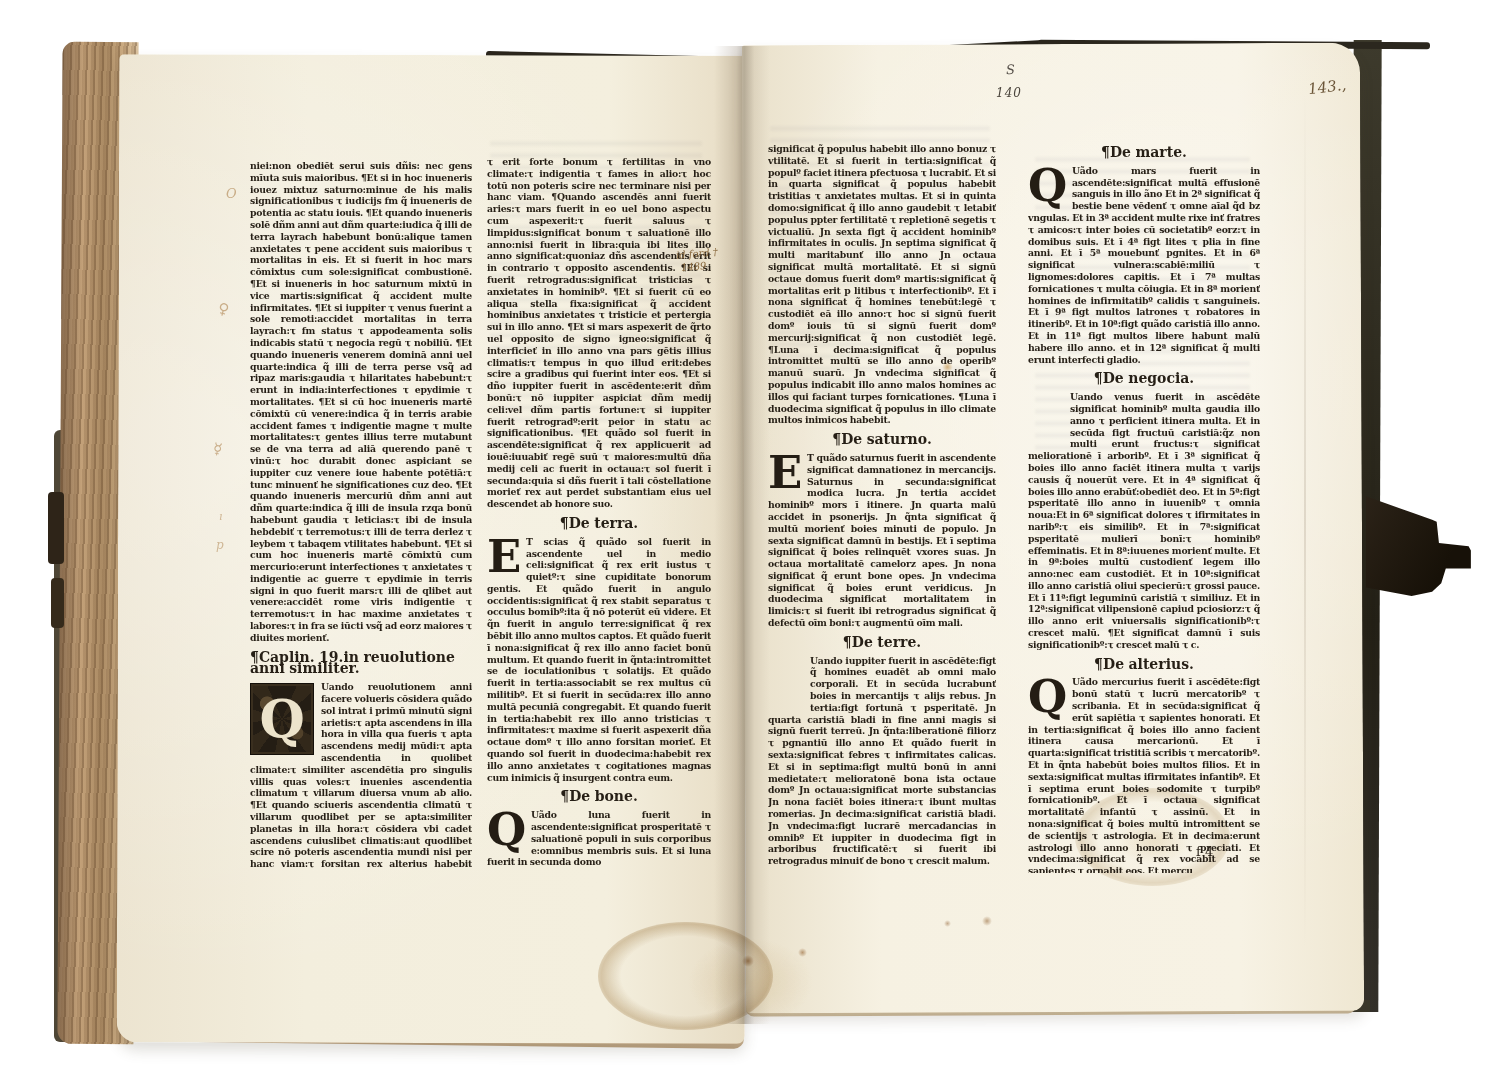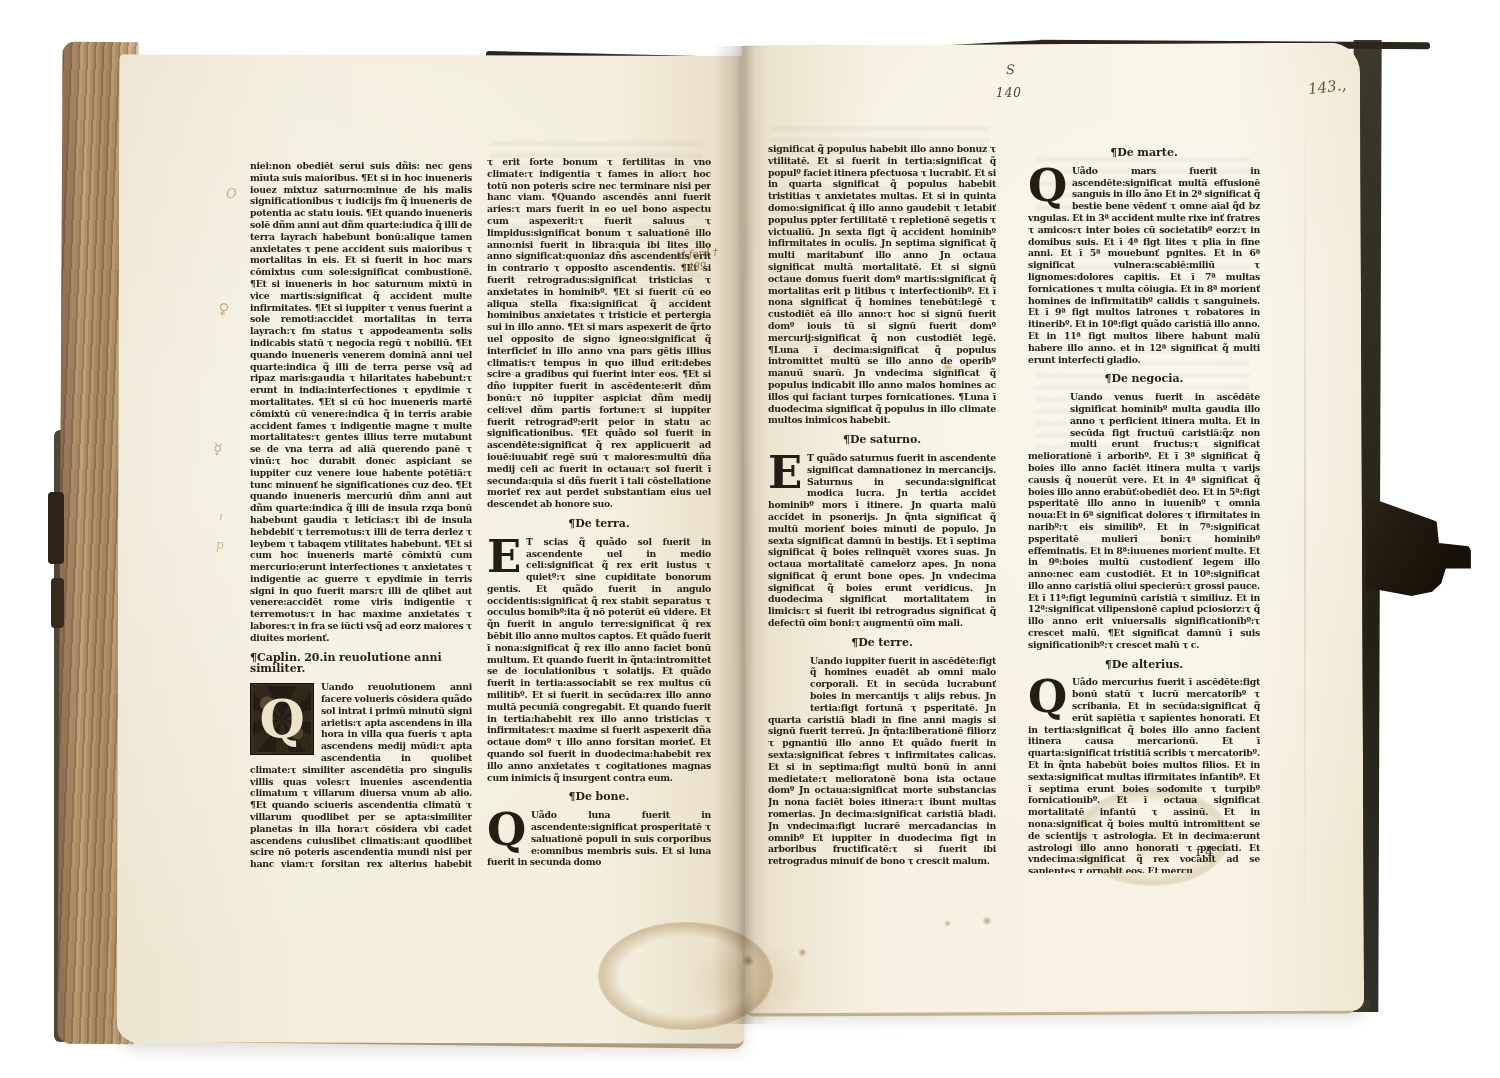--- a/index.html
+++ b/index.html
@@ -44,21 +44,21 @@
   .gutter{position:absolute;left:714px;top:46px;width:56px;height:978px;z-index:4;
     background:linear-gradient(90deg,rgba(0,0,0,0),rgba(105,85,60,.20) 40%,rgba(66,52,35,.30) 54%,rgba(105,85,60,.10) 72%,rgba(0,0,0,0));}
   
   .showthrough{position:absolute;z-index:4;opacity:.75;filter:blur(1px);
     background:repeating-linear-gradient(0deg,rgba(108,108,116,.08) 0 5px,rgba(108,108,116,0) 5px 12px);}
   .stain{position:absolute;z-index:5;mix-blend-mode:multiply;border-radius:50%;}
   .crease{position:absolute;z-index:5;width:2px;background:linear-gradient(180deg,rgba(120,100,75,0),rgba(120,100,75,.18),rgba(120,100,75,0));}
   
   .col{position:absolute;z-index:6;color:#261f16;font-weight:bold;text-align:justify;
     font-size:9.3px;line-height:11.8px;letter-spacing:-.25px;word-spacing:-.4px;overflow:hidden;margin-top:23px;}
-  .col .heading{text-align:center;font-size:11px;letter-spacing:0;margin:8px 0 6px;}
+  .col .heading{text-align:center;font-size:14px;letter-spacing:0;margin:8px 0 6px;}
   .col .heading.align-left{text-align:left;}
   .col .heading:first-child{margin-top:2px;}
   .col .para{margin:0;}
   .initial{float:left;font-weight:bold;}
   .initial.plain{font-size:45px;line-height:38px;margin:2px 5px 0 0;color:#241d14;}
   .initial.woodcut{width:62px;height:70px;margin:2px 7px 2px 0;display:flex;align-items:center;justify-content:center;
     color:#ece3cb;font-size:52px;line-height:52px;border:1px solid #140f09;box-shadow:inset 0 0 0 2px #3a2f1f;
     background:
       radial-gradient(circle at 26% 28%,#5a4930 0 10%,rgba(0,0,0,0) 11%),
       radial-gradient(circle at 74% 70%,#51412a 0 9%,rgba(0,0,0,0) 10%),
@@ -99,21 +99,21 @@
   <div class="stain" style="left:1118px;top:818px;width:72px;height:46px;background:radial-gradient(ellipse,rgba(205,178,125,.25),rgba(205,178,125,0) 72%);"></div>
   <div class="stain" style="left:742px;top:955px;width:12px;height:12px;background:radial-gradient(circle,rgba(150,96,40,.6),rgba(150,96,40,0) 70%);"></div>
   <div class="stain" style="left:798px;top:948px;width:9px;height:9px;background:radial-gradient(circle,rgba(150,96,40,.55),rgba(150,96,40,0) 70%);"></div>
   <div class="stain" style="left:982px;top:916px;width:10px;height:10px;background:radial-gradient(circle,rgba(140,88,36,.5),rgba(140,88,36,0) 70%);"></div>
   <div class="stain" style="left:944px;top:920px;width:7px;height:7px;background:radial-gradient(circle,rgba(140,88,36,.45),rgba(140,88,36,0) 70%);"></div>
   <div class="stain" style="left:942px;top:362px;width:11px;height:10px;background:radial-gradient(circle,rgba(199,138,46,.55),rgba(199,138,46,0) 72%);"></div>
   <div class="crease" style="left:1304px;top:90px;height:860px;"></div>
 
   <div class="col" style="left:250px;top:137px;width:222px;height:712px;">
       <div class="para">niei:non obediēt serui suis dñis: nec gens mīuta suis maioribus. ¶Et si in hoc inueneris iouez mixtuz saturno:minue de his malis significationibus τ iudicijs fm q̃ inueneris de potentia ac statu iouis. ¶Et quando inueneris solē dñm anni aut dñm quarte:iudica q̃ illi de terra layrach habebunt bonū:alique tamen anxietates τ pene accident suis maioribus τ mortalitas in eis. Et si fuerit in hoc mars cōmixtus cum sole:significat combustionē. ¶Et si inueneris in hoc saturnum mixtū in vice martis:significat q̃ accident multe infirmitates. ¶Et si iuppiter τ venus fuerint a sole remoti:accidet mortalitas in terra layrach:τ fm status τ appodeamenta solis indicabis statū τ negocia regū τ nobiliū. ¶Et quando inueneris venerem dominā anni uel quarte:indica q̃ illi de terra perse vsq̃ ad ripaz maris:gaudia τ hilaritates habebunt:τ erunt in india:interfectiones τ epydimie τ mortalitates. ¶Et si cū hoc inueneris martē cōmixtū cū venere:indica q̃ in terris arabie accident fames τ indigentie magne τ multe mortalitates:τ gentes illius terre mutabunt se de vna terra ad aliā querendo panē τ vinū:τ hoc durabit donec aspiciant se iuppiter cuz venere ioue habente potētiā:τ tunc minuenť he significationes cuz deo. ¶Et quando inueneris mercuriū dñm anni aut dñm quarte:indica q̃ illi de insula rzqa bonū habebunt gaudia τ leticias:τ ibi de insula hebdebiť τ terremotus:τ illi de terra derlez τ leybem τ tabaqem vtilitates habebunt. ¶Et si cum hoc inueneris martē cōmixtū cum mercurio:erunt interfectiones τ anxietates τ indigentie ac guerre τ epydimie in terris signi in quo fuerit mars:τ illi de qlibet aut venere:accidēt rome viris indigentie τ terremotus:τ in hac maxime anxietates τ labores:τ in fra se iūcti vsq̃ ad eorz maiores τ diuites morienť.</div>
-      <div class="heading align-left">¶Caplin. 20.in reuolutione anni similiter.</div>
+      <div class="heading align-left">¶Caplin. 19.in reuolutione anni similiter.</div>
       <div class="para"><span class="initial woodcut">Q</span>Uando reuolutionem anni facere volueris cōsidera quãdo sol intrat i primū minutū signi arietis:τ apta ascendens in illa hora in villa qua fueris τ apta ascendens medij mūdi:τ apta ascendentia in quolibet climate:τ similiter ascendētia pro singulis villis quas voles:τ inuenies ascendentia climatum τ villarum diuersa vnum ab alio. ¶Et quando sciueris ascendentia climatū τ villarum quodlibet per se apta:similiter planetas in illa hora:τ cōsidera vbi cadet ascendens cuiuslibet climatis:aut quodlibet scire nō poteris ascendentia mundi nisi per hanc viam:τ forsitan rex alterius habebit prosperitatē τ bonum</div>
     </div>
   <div class="col" style="left:487px;top:133px;width:224px;height:714px;">
       <div class="para">τ erit forte bonum τ fertilitas in vno climate:τ indigentia τ fames in alio:τ hoc totū non poteris scire nec terminare nisi per hanc viam. ¶Quando ascendēs anni fuerit aries:τ mars fuerit in eo uel bono aspectu cum aspexerit:τ fuerit saluus τ limpidus:significat bonum τ saluationē illo anno:nisi fuerit in libra:quia ibi lites illo anno significat:quoniaz dñs ascendentis erit in contrario τ opposito ascendentis. ¶Et si fuerit retrogradus:significat tristicias τ anxietates in hominibº. ¶Et si fuerit cū eo aliqua stella fixa:significat q̃ accident hominibus anxietates τ tristicie et pertergia sui in illo anno. ¶Et si mars aspexerit de q̃rto uel opposito de signo igneo:significat q̃ interficieť in illo anno vna pars gētis illius climatis:τ tempus in quo illud erit:debes scire a gradibus qui fuerint inter eos. ¶Et si dño iuppiter fuerit in ascēdente:erit dñm bonū:τ nō iuppiter aspiciat dñm medij celi:vel dñm partis fortune:τ si iuppiter fuerit retrogradº:erit peior in statu ac significationibus. ¶Et quãdo sol fuerit in ascendēte:significat q̃ rex applicuerit ad iouē:iuuabiť regē suū τ maiores:multū dña medij celi ac fuerit in octaua:τ sol fuerit ī secunda:quia si dñs fuerit ī tali cōstellatione morieť rex aut perdet substantiam eius uel descendet ab honore suo.</div>
       <div class="heading">¶De terra.</div>
       <div class="para"><span class="initial plain">E</span>T scias q̃ quãdo sol fuerit in ascendente uel in medio celi:significat q̃ rex erit iustus τ quietº:τ sine cupiditate bonorum gentis. Et quãdo fuerit in angulo occidentis:significat q̃ rex stabit separatus τ occulus bomibº:ita q̃ nō poterūt eū videre. Et q̃n fuerit in angulo terre:significat q̃ rex bēbit illo anno multos captos. Et quãdo fuerit ī nona:significat q̃ rex illo anno faciet bonū multum. Et quando fuerit in q̃nta:intromittet se de ioculationibus τ solatijs. Et quãdo fuerit in tertia:associabit se rex multus cū militibº. Et si fuerit in secūda:rex illo anno multā pecuniā congregabit. Et quando fuerit in tertia:habebit rex illo anno tristicias τ infirmitates:τ maxime si fuerit aspexerit dña octaue domº τ illo anno forsitan morieť. Et quando sol fuerit in duodecima:habebit rex illo anno anxietates τ cogitationes magnas cum inimicis q̃ insurgent contra eum.</div>
       <div class="heading">¶De bone.</div>
       <div class="para"><span class="initial plain">Q</span>Uãdo luna fuerit in ascendente:significat prosperitatē τ saluationē populi in suis corporibus e:omnibus membris suis. Et si luna fuerit in secunda domo</div>
     </div>
   <div class="col" style="left:768px;top:120px;width:228px;height:732px;">

